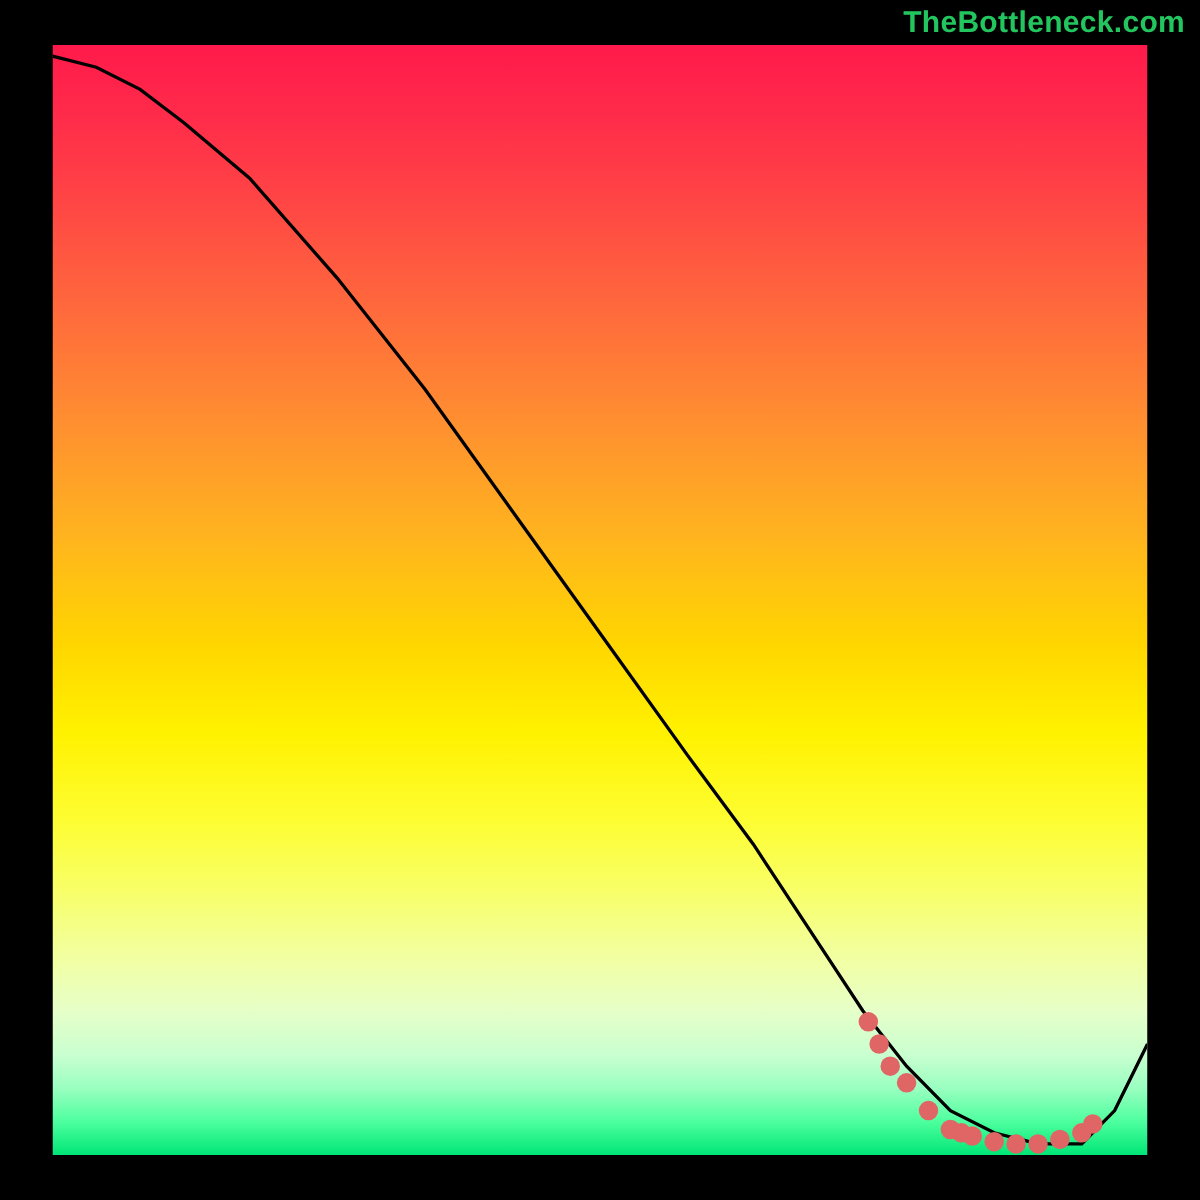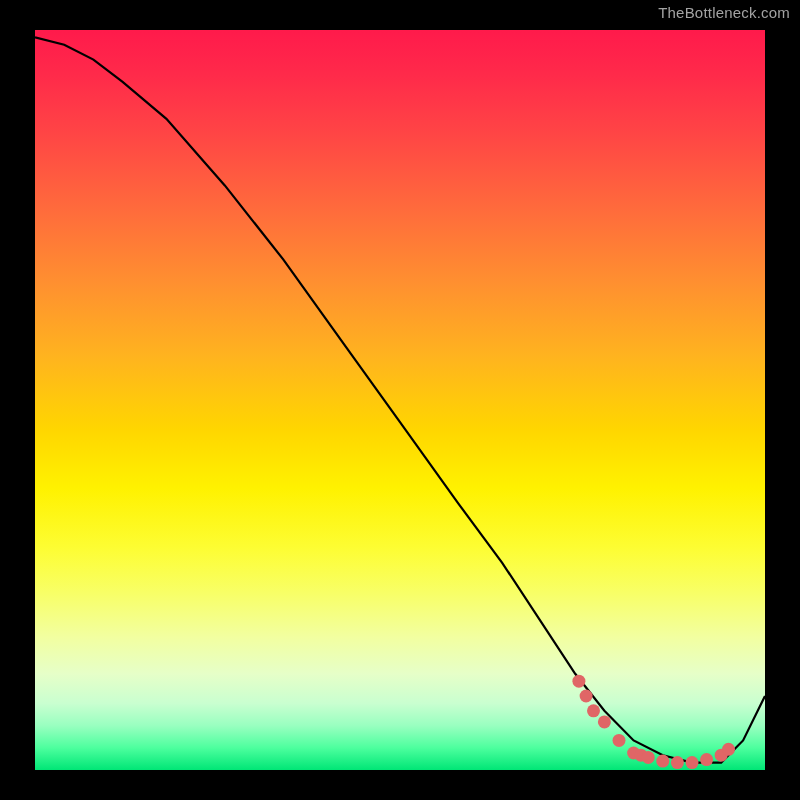--- a/index.html
+++ b/index.html
@@ -16,23 +16,23 @@
     left: 0;
     top: 0;
     width: 800px;
     height: 800px;
     background: #000;
   }
   .watermark {
     position: absolute;
     top: 4px;
     right: 10px;
-    color: #a3a3a3;
-    font-size: 15px;
-    font-weight: 400;
+    color: #22c55e;
+    font-size: 20px;
+    font-weight: 700;
     letter-spacing: 0.2px;
     z-index: 10;
   }
   .plot-area {
     position: absolute;
     left: 35px;
     top: 30px;
     width: 730px;
     height: 740px;
     overflow: hidden;

